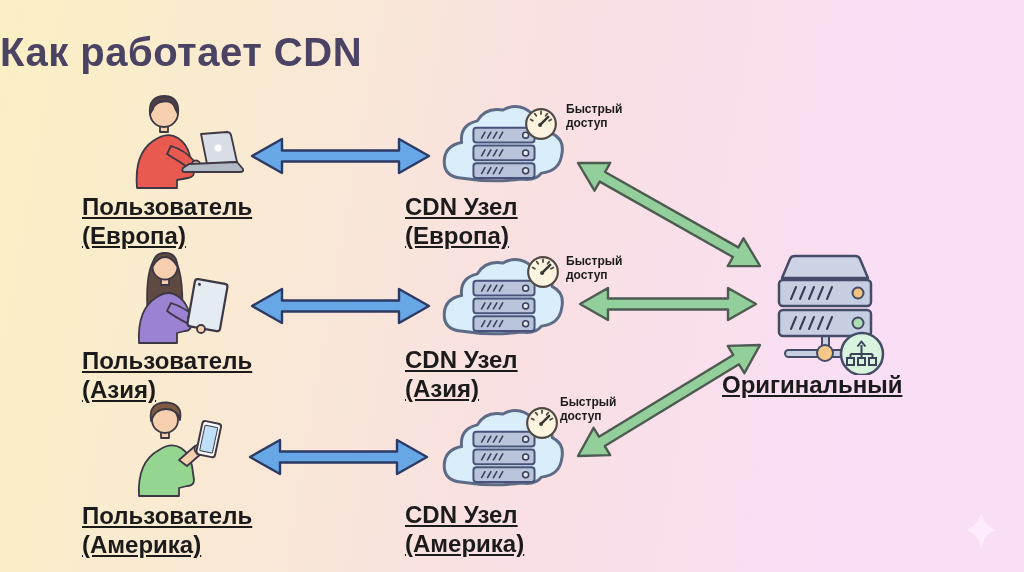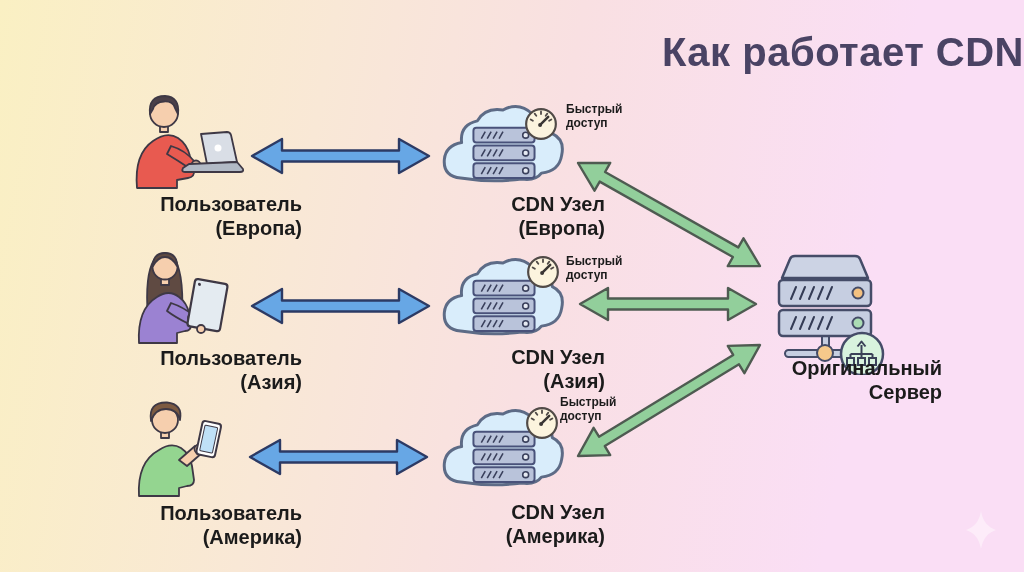--- a/index.html
+++ b/index.html
@@ -9,32 +9,33 @@
     overflow:hidden;
     font-family:"Liberation Sans","DejaVu Sans",sans-serif;
     background:linear-gradient(100deg,
       var(--bg-yellow,#faf0c3) 0%,
       #f9e8d6 30%,
       #f9e0e2 52%,
       var(--bg-pink,#fadef5) 82%);
   }
   .title{
     position:absolute;left:0;top:30px;width:100%;
-    text-align:right;
+    text-align:left;
     font-size:40px;font-weight:800;
     color:var(--title-color,#4a4364);
     letter-spacing:.5px;
   }
   .fig{position:absolute;z-index:2;}
   svg{display:block;}
   .row-label{
     position:absolute;z-index:3;
-    width:220px;text-align:right;
-    font-size:20px;font-weight:600;line-height:1.22;
+    width:220px;text-align:left;
+    font-size:24px;font-weight:600;line-height:1.22;
     color:var(--text-color,#1b1b1b);
+    text-decoration:underline;
   }
   .cdn-label{width:200px;}
   .fast-label{
     position:absolute;z-index:3;
     font-size:12px;font-weight:600;line-height:1.18;
     color:var(--text-color,#1b1b1b);
     text-align:left;
   }
   #arrows{position:absolute;left:0;top:0;z-index:1;pointer-events:none;}
   .speedo{position:absolute;z-index:4;}
@@ -259,23 +260,22 @@
           <line x1="96.5" y1="104" x2="96.5" y2="108"></line>
           <line x1="107.5" y1="104" x2="107.5" y2="108"></line>
           <rect x="82" y="108" width="7" height="7"></rect>
           <rect x="93" y="108" width="7" height="7"></rect>
           <rect x="104" y="108" width="7" height="7"></rect>
         </g>
       </g>
     </svg>
   </div>
 
-  <div class="row-label" style="left:722px;top:356px;width:220px;">
+  <div class="row-label" style="left:722px;top:370px;width:220px;">
     <div>Оригинальный</div>
-      <div>Сервер</div>
   </div>
 
   <div class="sparkle" style="left:966px;top:511px;">
     <svg width="30" height="38" viewBox="0 0 30 38">
       <path d="M15 0 Q17.5 15 30 19 Q17.5 23 15 38 Q12.5 23 0 19 Q12.5 15 15 0 Z" fill="#fdeef9" opacity="0.85"></path>
     </svg>
   </div>
 
 </div>
 

